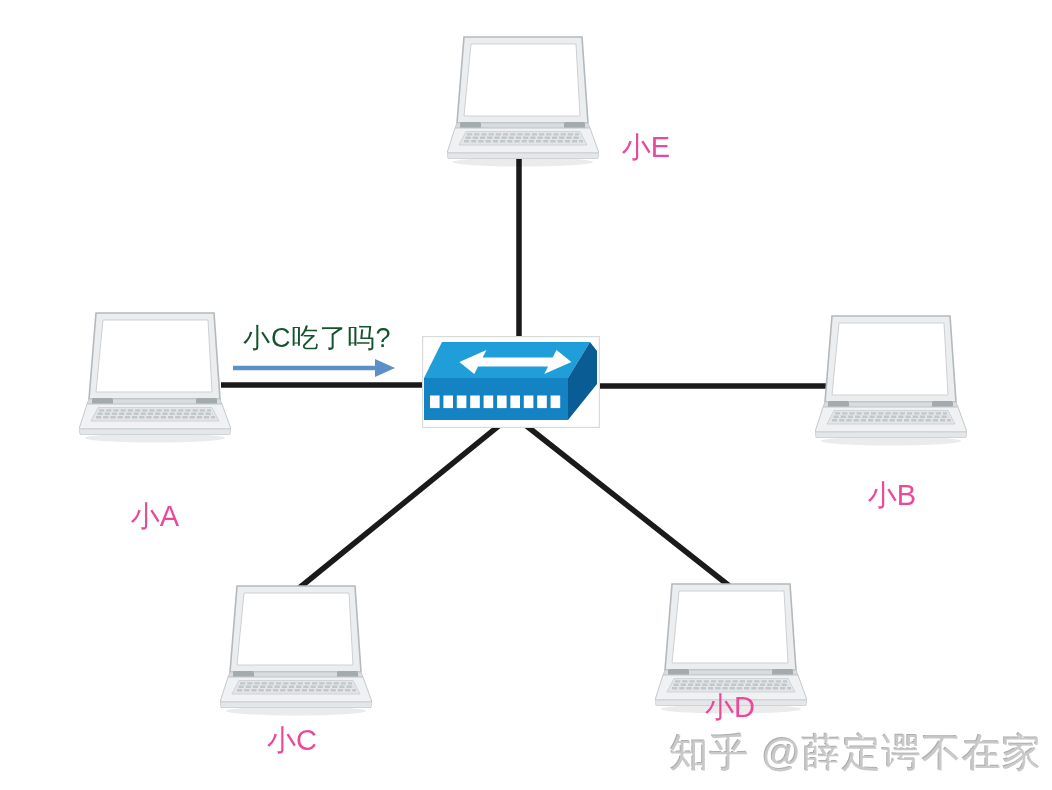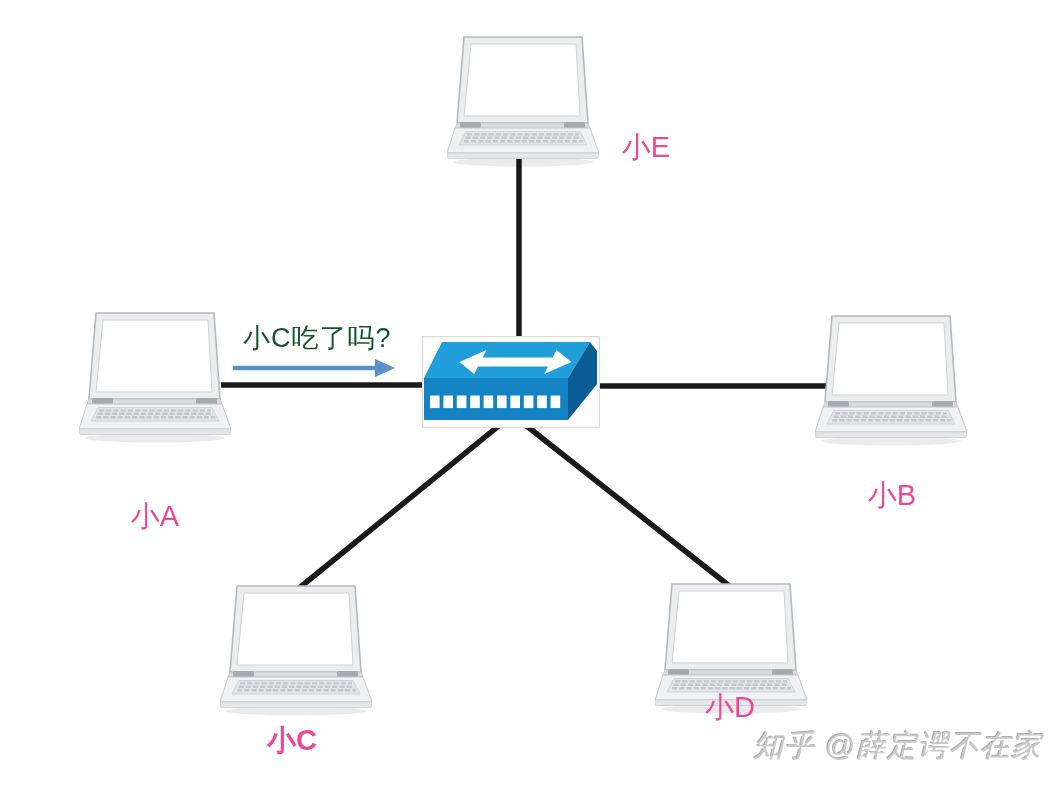--- a/index.html
+++ b/index.html
@@ -15,31 +15,30 @@
   .laptop-c{left:220px;top:585px;}
   .laptop-d{left:655px;top:583px;}
   .switch-icon{position:absolute;left:422px;top:336px;width:178px;height:92px;}
   .lbl{
     position:absolute;transform:translateX(-50%);
     font-size:29px;color:#ec4899;white-space:nowrap;line-height:32px;
   }
   .lbl-e{left:646px;top:131px;}
   .lbl-a{left:155px;top:468px;margin-top:32px;}
   .lbl-b{left:892px;top:479px;}
-  .lbl-c{left:292px;top:724px;font-weight:bold;}
+  .lbl-c{left:292px;top:724px;}
   .lbl-d{left:730px;top:691px;}
   .msg{
     position:absolute;left:243px;top:320px;font-size:27px;letter-spacing:1px;
     color:#14532d;white-space:nowrap;
   }
   .watermark{
-    position:absolute;right:10px;top:726px;font-size:30px;white-space:nowrap;
+    position:absolute;right:10px;top:726px;font-size:39px;white-space:nowrap;
     color:#c9c9c9;letter-spacing:1px;
     text-shadow:1.5px 1.5px 0 #ffffff,-1px -1px 0 #aeaeae;
-    font-style:italic;
   }
 </style>
 </head>
 <body>
 
 <div class="canvas">
 
   <svg class="wires" width="1052" height="790" viewBox="0 0 1052 790">
     <defs>
       <symbol id="laptop-sym" viewBox="0 0 152 132">

